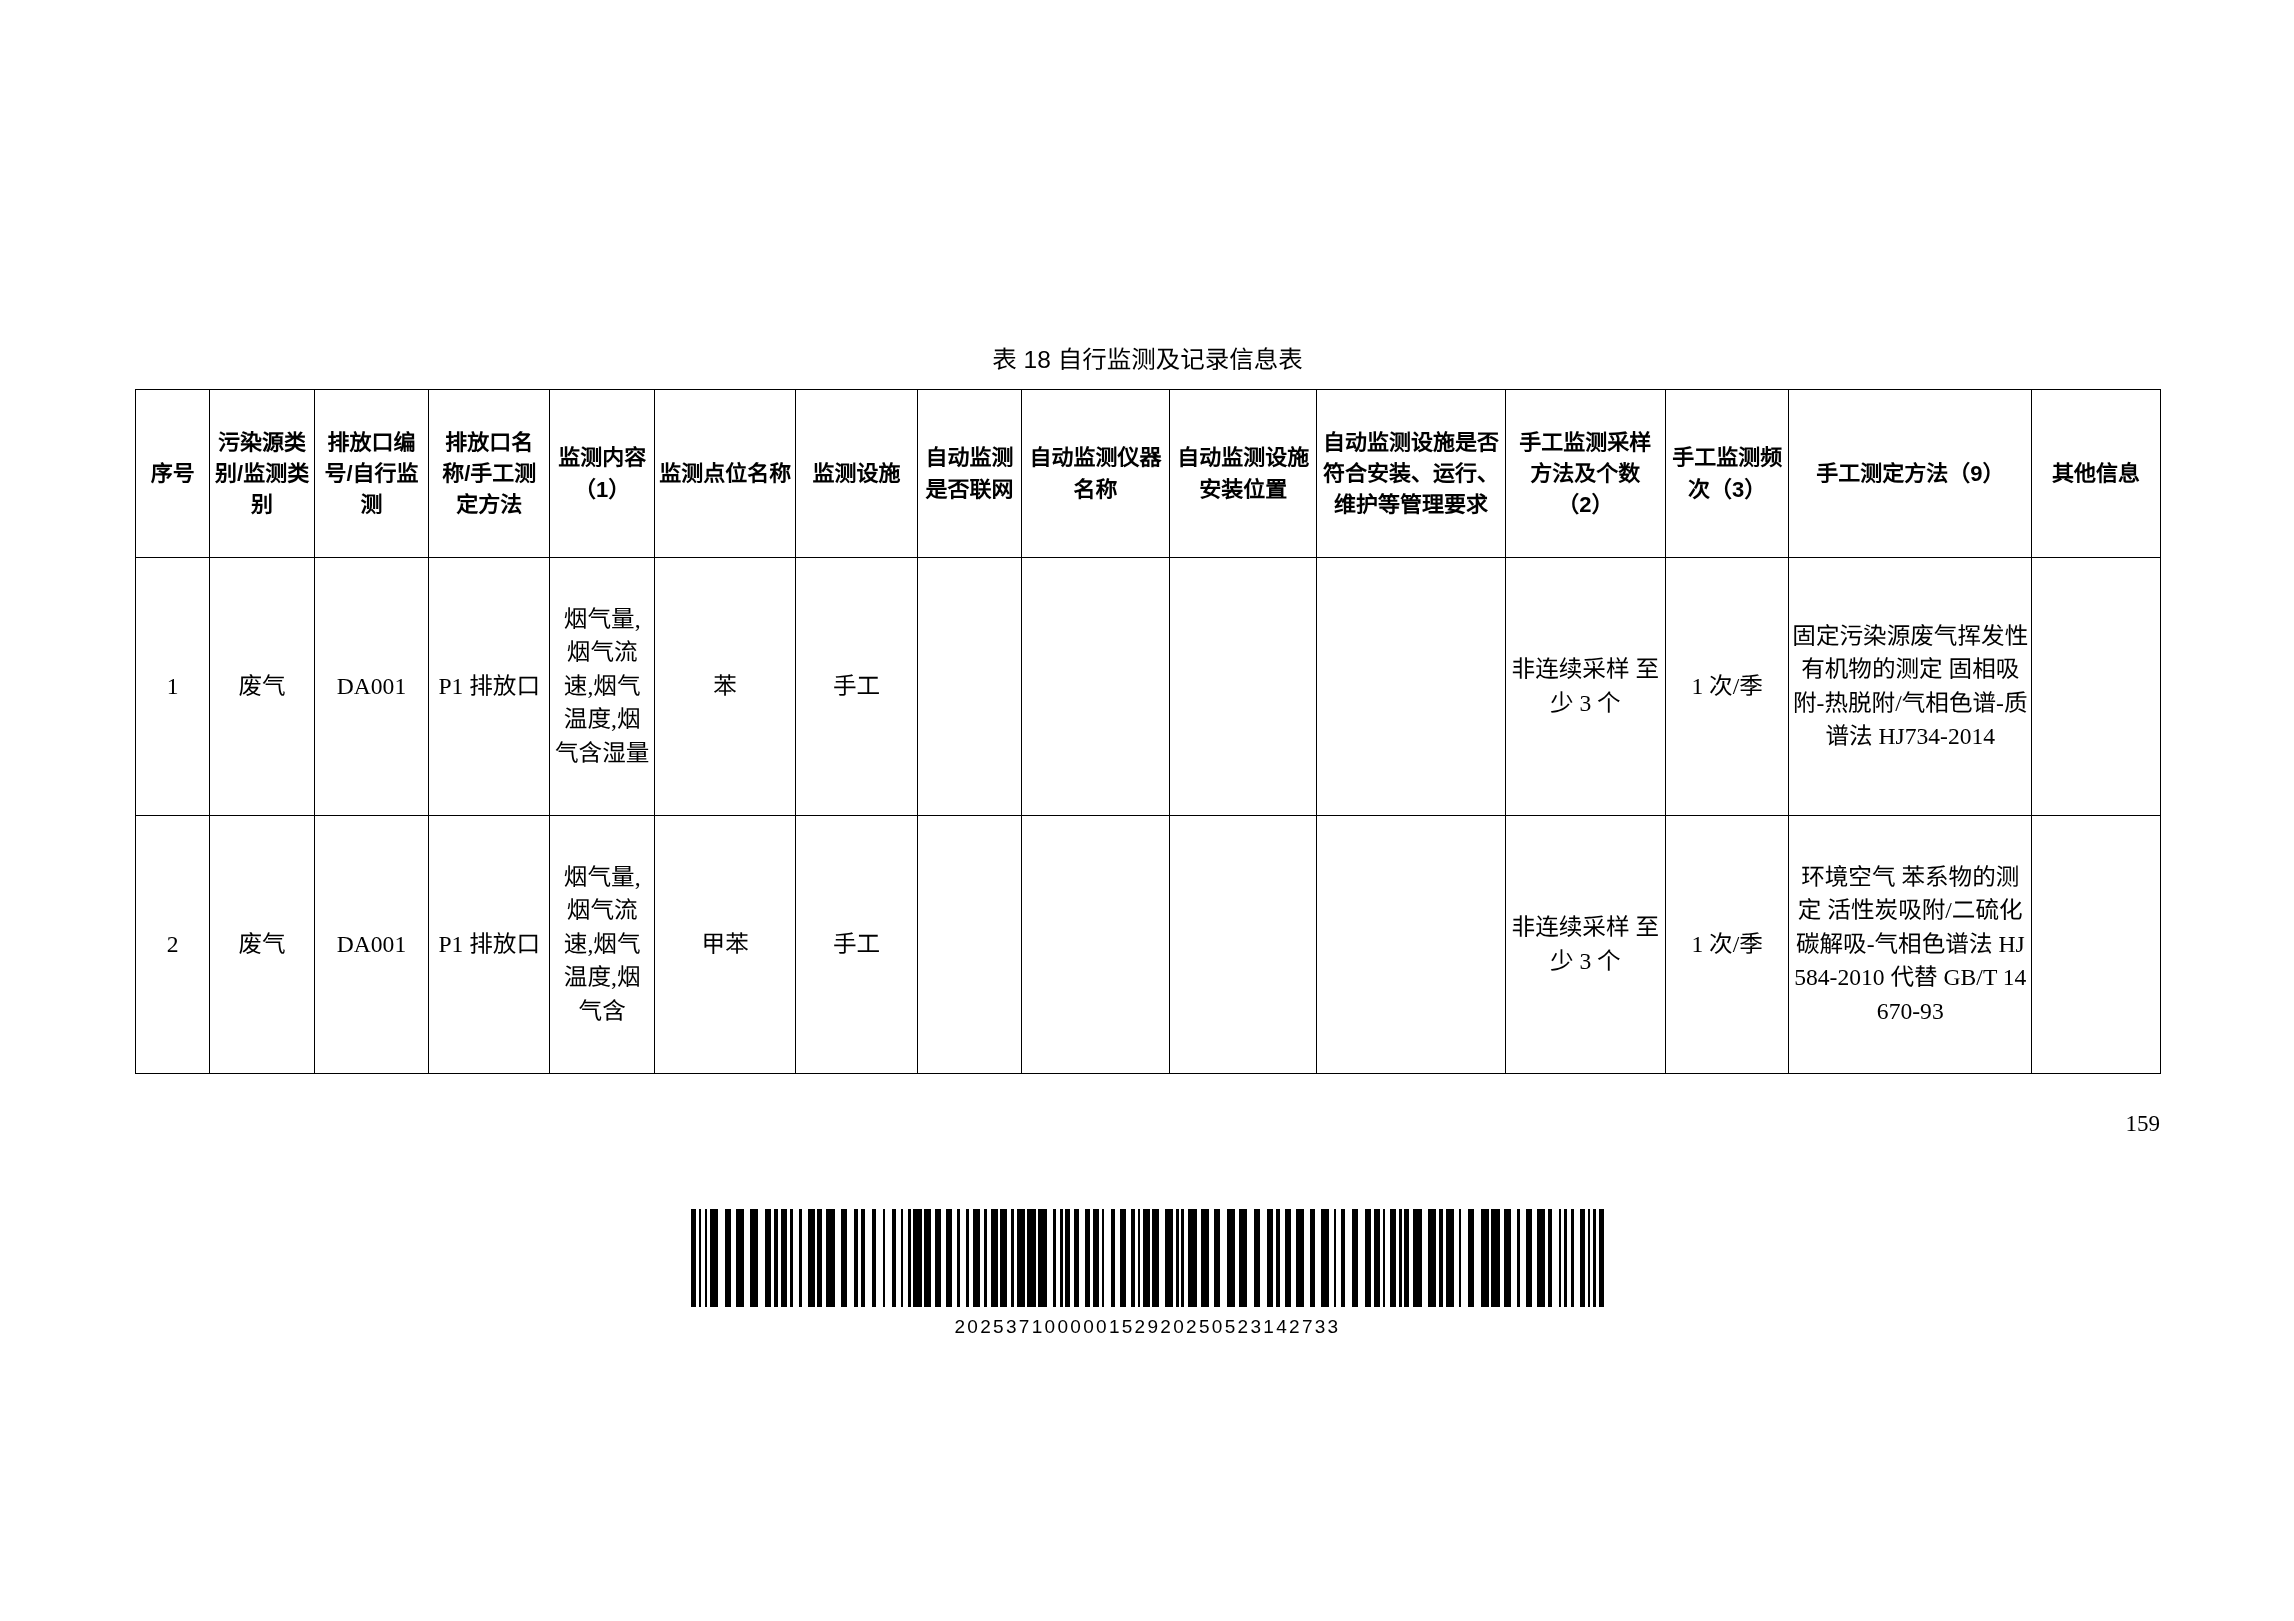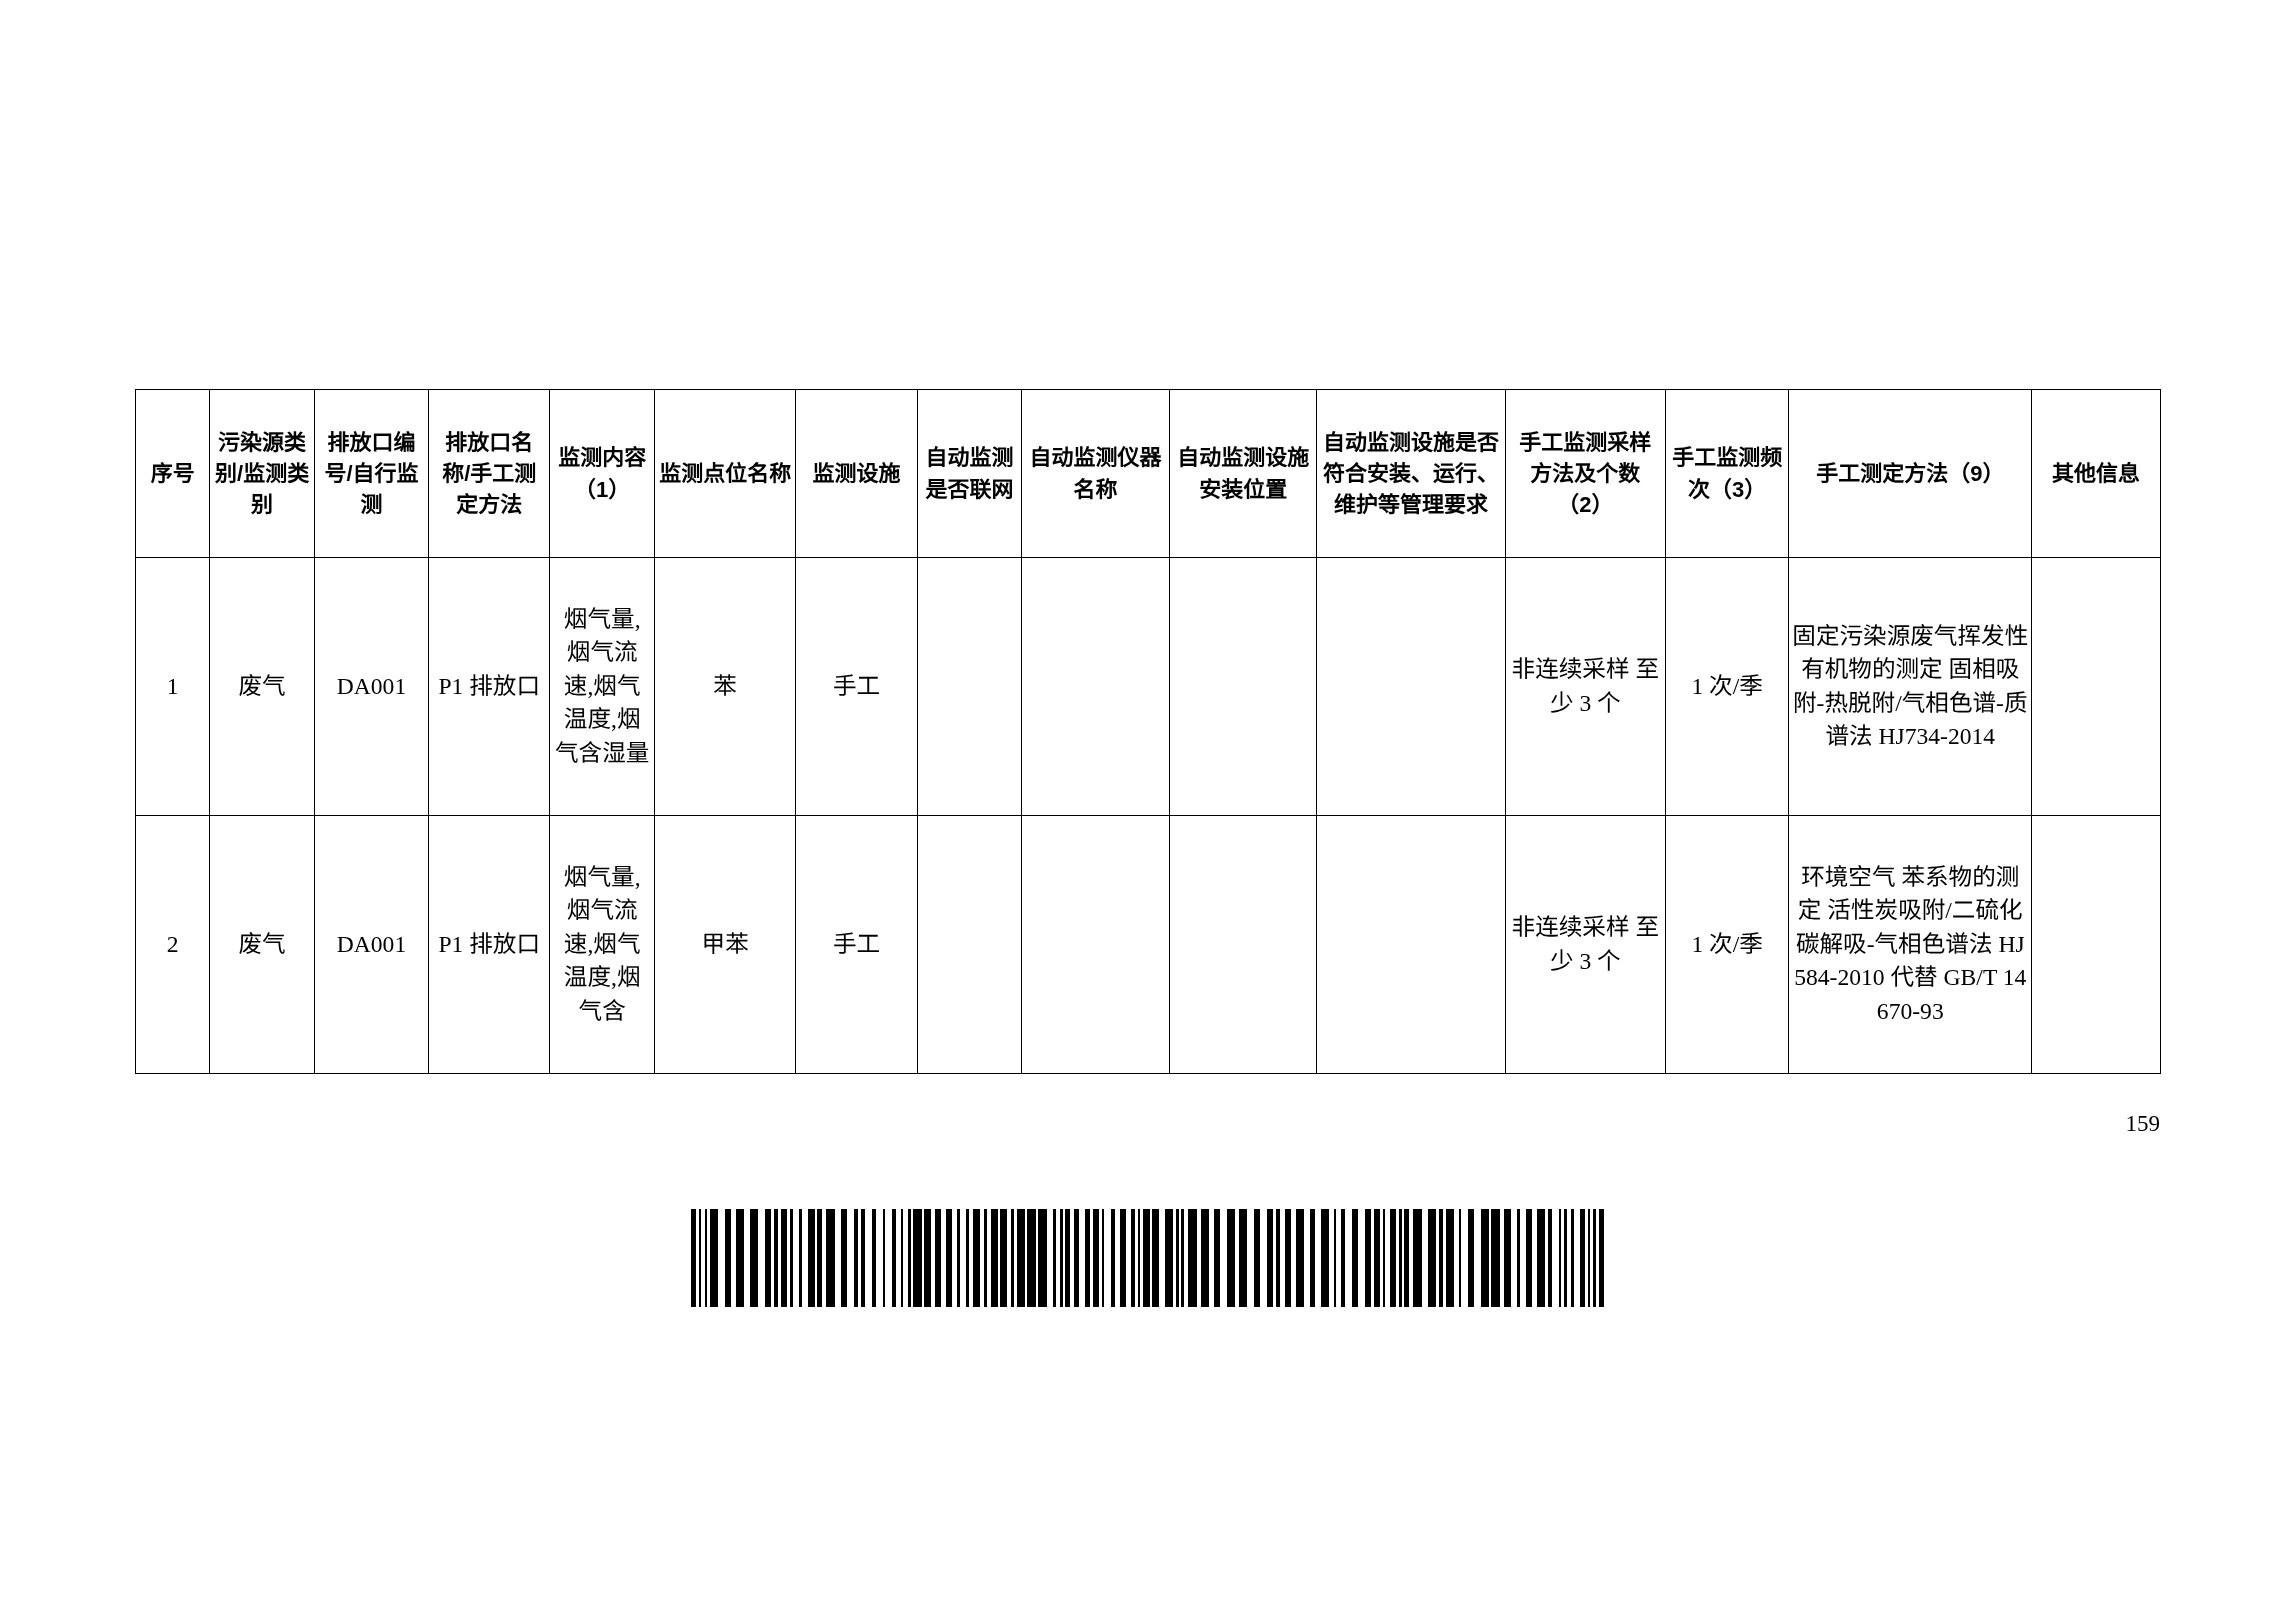--- a/index.html
+++ b/index.html
@@ -109,20 +109,21 @@
     letter-spacing: 2.3px;
     font-family: "Liberation Sans","DejaVu Sans",sans-serif;
   }
 </style>
 </head>
 <body>
 
 <div class="page">
 
 
+  <div class="table-caption">表 18 自行监测及记录信息表</div>
 
   <table class="info-table">
     <colgroup>
       <col style="width:71px">
       <col style="width:100px">
       <col style="width:109px">
       <col style="width:116px">
       <col style="width:100px">
       <col style="width:135px">
       <col style="width:116px">
@@ -189,16 +190,17 @@
         <td class="method-cell">环境空气 苯系物的测定 活性炭吸附/二硫化碳解吸-气相色谱法 HJ 584-2010 代替 GB/T 14670-93</td>
         <td></td>
       </tr>
     </tbody>
   </table>
 
   <div class="page-number">159</div>
 
   <div class="barcode-wrap">
     <div class="barcode" id="barcode"><i style="width:4.5px"></i><i style="width:2.7px;background:#fff"></i><i style="width:2.7px"></i><i style="width:3.6px;background:#fff"></i><i style="width:2.7px"></i><i style="width:2.7px;background:#fff"></i><i style="width:8.2px"></i><i style="width:6.4px;background:#fff"></i><i style="width:6.4px"></i><i style="width:4.5px;background:#fff"></i><i style="width:8.2px"></i><i style="width:6.4px;background:#fff"></i><i style="width:8.2px"></i><i style="width:6.4px;background:#fff"></i><i style="width:6.4px"></i><i style="width:2.7px;background:#fff"></i><i style="width:4.5px"></i><i style="width:2.7px;background:#fff"></i><i style="width:6.4px"></i><i style="width:2.7px;background:#fff"></i><i style="width:2.7px"></i><i style="width:6.4px;background:#fff"></i><i style="width:2.7px"></i><i style="width:6.4px;background:#fff"></i><i style="width:6.4px"></i><i style="width:2.7px;background:#fff"></i><i style="width:4.5px"></i><i style="width:4.5px;background:#fff"></i><i style="width:8.2px"></i><i style="width:6.4px;background:#fff"></i><i style="width:6.4px"></i><i style="width:6.4px;background:#fff"></i><i style="width:4.5px"></i><i style="width:2.7px;background:#fff"></i><i style="width:4.5px"></i><i style="width:6.4px;background:#fff"></i><i style="width:4.5px"></i><i style="width:6.4px;background:#fff"></i><i style="width:2.7px"></i><i style="width:6.4px;background:#fff"></i><i style="width:4.5px"></i><i style="width:4.5px;background:#fff"></i><i style="width:2.7px"></i><i style="width:4.5px;background:#fff"></i><i style="width:2.7px"></i><i style="width:2.7px;background:#fff"></i><i style="width:8.2px"></i><i style="width:2.7px;background:#fff"></i><i style="width:6.4px"></i><i style="width:4.5px;background:#fff"></i><i style="width:6.4px"></i><i style="width:4.5px;background:#fff"></i><i style="width:6.4px"></i><i style="width:4.5px;background:#fff"></i><i style="width:2.7px"></i><i style="width:6.4px;background:#fff"></i><i style="width:2.7px"></i><i style="width:4.5px;background:#fff"></i><i style="width:6.4px"></i><i style="width:4.5px;background:#fff"></i><i style="width:2.7px"></i><i style="width:4.5px;background:#fff"></i><i style="width:6.4px"></i><i style="width:2.7px;background:#fff"></i><i style="width:6.4px"></i><i style="width:4.5px;background:#fff"></i><i style="width:2.7px"></i><i style="width:2.7px;background:#fff"></i><i style="width:8.2px"></i><i style="width:2.7px;background:#fff"></i><i style="width:8.2px"></i><i style="width:2.7px;background:#fff"></i><i style="width:8.2px"></i><i style="width:6.4px;background:#fff"></i><i style="width:2.7px"></i><i style="width:4.5px;background:#fff"></i><i style="width:2.7px"></i><i style="width:2.7px;background:#fff"></i><i style="width:4.5px"></i><i style="width:4.5px;background:#fff"></i><i style="width:4.5px"></i><i style="width:6.4px;background:#fff"></i><i style="width:4.5px"></i><i style="width:2.7px;background:#fff"></i><i style="width:6.4px"></i><i style="width:2.7px;background:#fff"></i><i style="width:2.7px"></i><i style="width:6.4px;background:#fff"></i><i style="width:4.5px"></i><i style="width:4.5px;background:#fff"></i><i style="width:6.4px"></i><i style="width:4.5px;background:#fff"></i><i style="width:4.5px"></i><i style="width:2.7px;background:#fff"></i><i style="width:2.7px"></i><i style="width:2.7px;background:#fff"></i><i style="width:6.4px"></i><i style="width:2.7px;background:#fff"></i><i style="width:6.4px"></i><i style="width:6.4px;background:#fff"></i><i style="width:8.2px"></i><i style="width:2.7px;background:#fff"></i><i style="width:2.7px"></i><i style="width:2.7px;background:#fff"></i><i style="width:2.7px"></i><i style="width:4.5px;background:#fff"></i><i style="width:8.2px"></i><i style="width:4.5px;background:#fff"></i><i style="width:8.2px"></i><i style="width:4.5px;background:#fff"></i><i style="width:6.4px"></i><i style="width:6.4px;background:#fff"></i><i style="width:8.2px"></i><i style="width:4.5px;background:#fff"></i><i style="width:8.2px"></i><i style="width:6.4px;background:#fff"></i><i style="width:6.4px"></i><i style="width:6.4px;background:#fff"></i><i style="width:6.4px"></i><i style="width:2.7px;background:#fff"></i><i style="width:4.5px"></i><i style="width:4.5px;background:#fff"></i><i style="width:6.4px"></i><i style="width:4.5px;background:#fff"></i><i style="width:8.2px"></i><i style="width:6.4px;background:#fff"></i><i style="width:4.5px"></i><i style="width:6.4px;background:#fff"></i><i style="width:8.2px"></i><i style="width:4.5px;background:#fff"></i><i style="width:2.7px"></i><i style="width:4.5px;background:#fff"></i><i style="width:4.5px"></i><i style="width:6.4px;background:#fff"></i><i style="width:6.4px"></i><i style="width:6.4px;background:#fff"></i><i style="width:6.4px"></i><i style="width:2.7px;background:#fff"></i><i style="width:6.4px"></i><i style="width:2.7px;background:#fff"></i><i style="width:2.7px"></i><i style="width:4.5px;background:#fff"></i><i style="width:6.4px"></i><i style="width:2.7px;background:#fff"></i><i style="width:2.7px"></i><i style="width:2.7px;background:#fff"></i><i style="width:4.5px"></i><i style="width:4.5px;background:#fff"></i><i style="width:8.2px"></i><i style="width:6.4px;background:#fff"></i><i style="width:8.2px"></i><i style="width:2.7px;background:#fff"></i><i style="width:4.5px"></i><i style="width:2.7px;background:#fff"></i><i style="width:8.2px"></i><i style="width:4.5px;background:#fff"></i><i style="width:2.7px"></i><i style="width:6.4px;background:#fff"></i><i style="width:6.4px"></i><i style="width:6.4px;background:#fff"></i><i style="width:8.2px"></i><i style="width:2.7px;background:#fff"></i><i style="width:8.2px"></i><i style="width:4.5px;background:#fff"></i><i style="width:6.4px"></i><i style="width:6.4px;background:#fff"></i><i style="width:2.7px"></i><i style="width:6.4px;background:#fff"></i><i style="width:6.4px"></i><i style="width:4.5px;background:#fff"></i><i style="width:8.2px"></i><i style="width:2.7px;background:#fff"></i><i style="width:4.5px"></i><i style="width:6.4px;background:#fff"></i><i style="width:2.7px"></i><i style="width:2.7px;background:#fff"></i><i style="width:2.7px"></i><i style="width:4.5px;background:#fff"></i><i style="width:2.7px"></i><i style="width:6.4px;background:#fff"></i><i style="width:4.5px"></i><i style="width:2.7px;background:#fff"></i><i style="width:2.7px"></i><i style="width:2.7px;background:#fff"></i><i style="width:3.6px"></i><i style="width:2.7px;background:#fff"></i><i style="width:4.5px"></i></div>
+    <div class="barcode-text">202537100000152920250523142733</div>
   </div>
 
 </div>
 
 
 </body></html>

